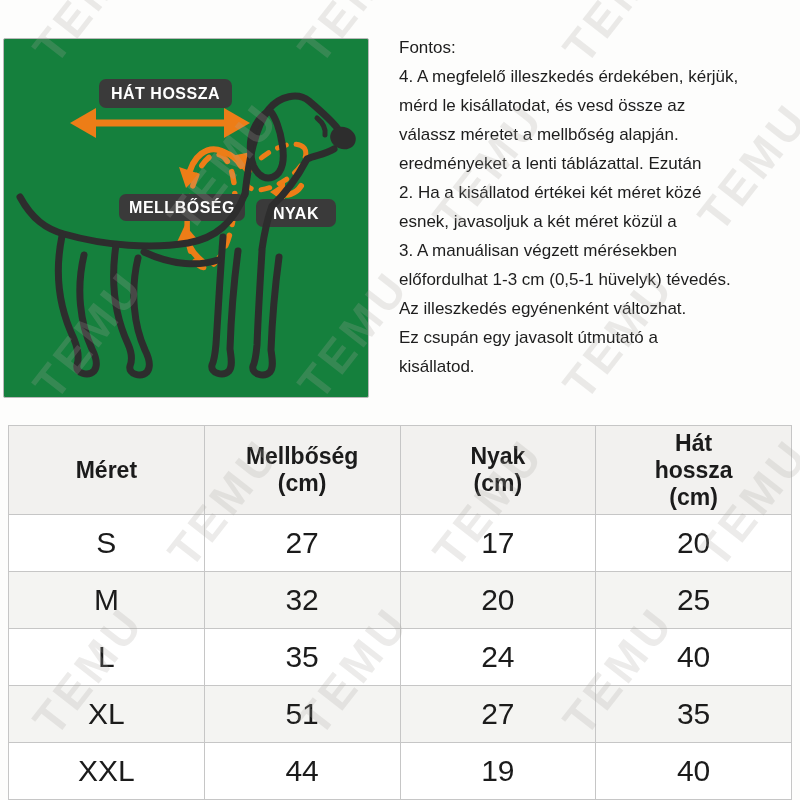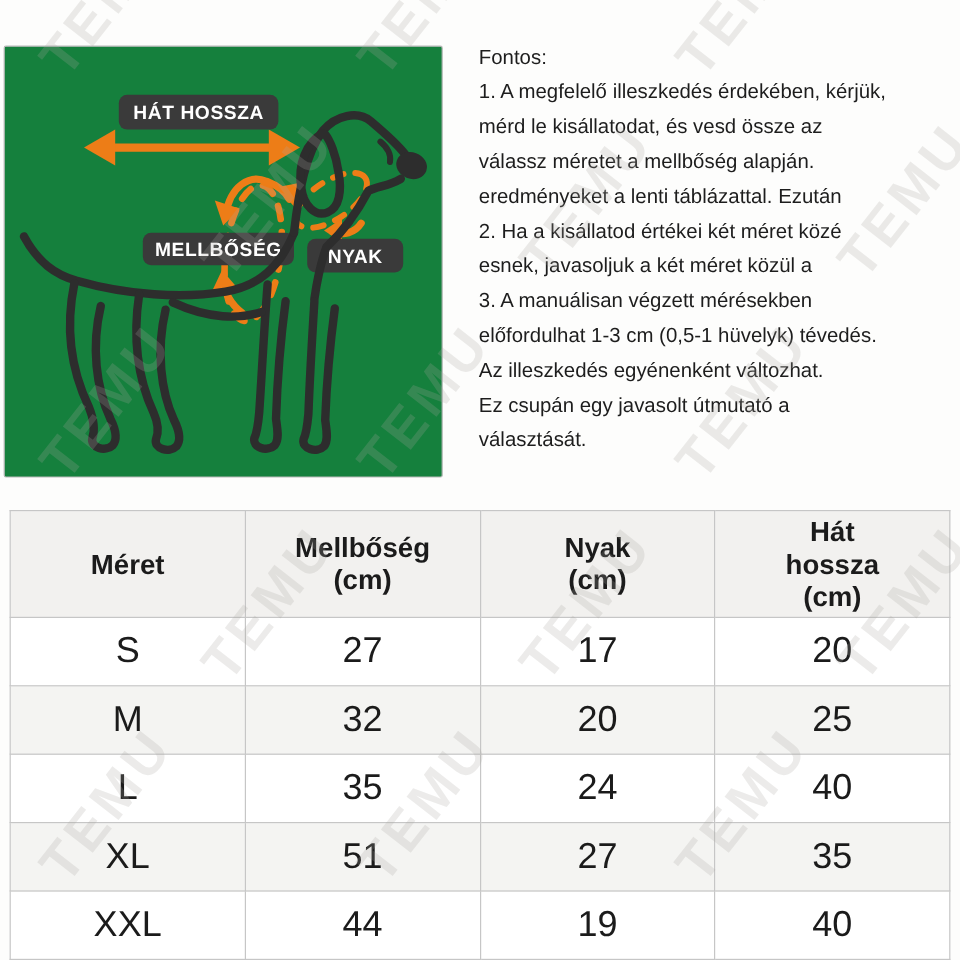--- a/index.html
+++ b/index.html
@@ -125,31 +125,31 @@
         <path d="M 140,213 C 170,227 196,227 214,221"></path>
 
         <ellipse cx="339" cy="99" rx="13" ry="11" stroke="none" transform="rotate(20 339 99)" fill="#2D2D2D"></ellipse>
       </g>
     </svg>
   </div>
 
   <div class="instructions">
     <div>Fontos:</div>
     <div>
-        <div>1. A megfelelő illeszkedés érdekében, kérjük,</div>
+        <div>4. A megfelelő illeszkedés érdekében, kérjük,</div>
         <div>mérd le kisállatodat, és vesd össze az</div>
         <div>válassz méretet a mellbőség alapján.</div>
         <div>eredményeket a lenti táblázattal. Ezután</div>
         <div>2. Ha a kisállatod értékei két méret közé</div>
         <div>esnek, javasoljuk a két méret közül a</div>
         <div>3. A manuálisan végzett mérésekben</div>
         <div>előfordulhat 1-3 cm (0,5-1 hüvelyk) tévedés.</div>
         <div>Az illeszkedés egyénenként változhat.</div>
         <div>Ez csupán egy javasolt útmutató a</div>
-        <div>választását.</div>
+        <div>kisállatod.</div>
       </div>
   </div>
 
   <table class="size-table">
     <thead>
       <tr id="head-row">
           <th>
             <div>Méret</div>
           </th>
           <th>

